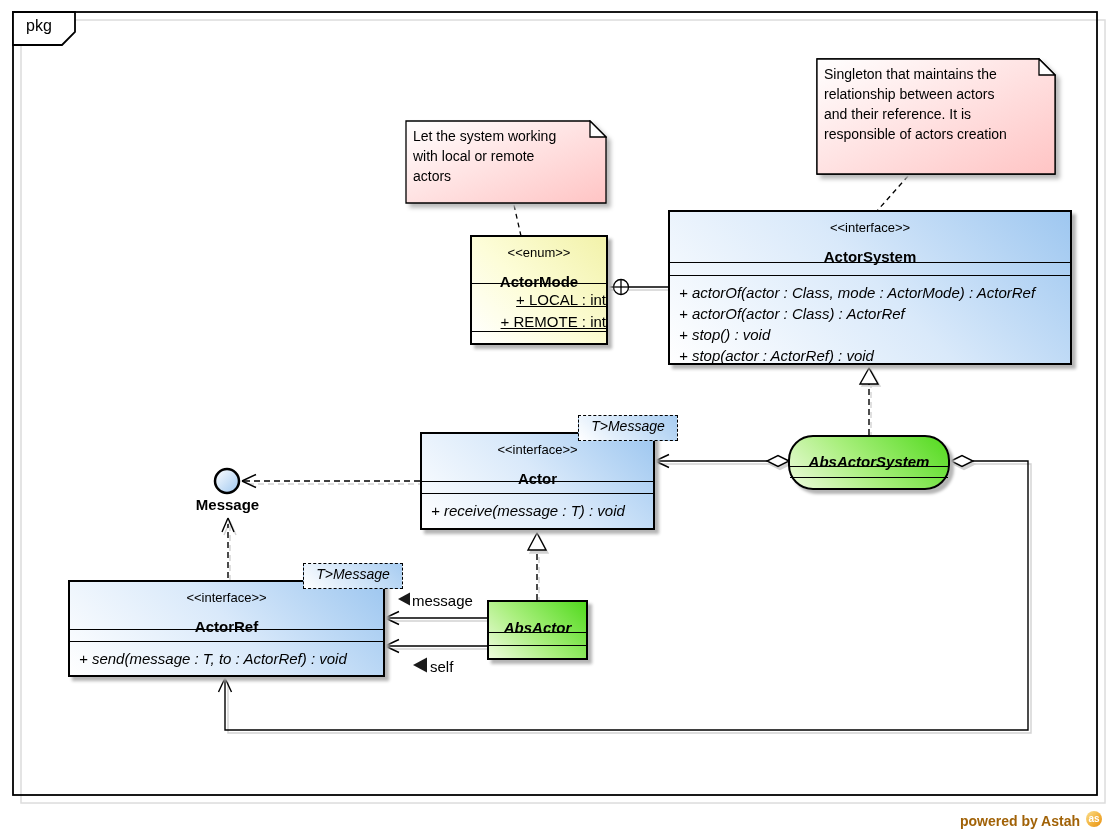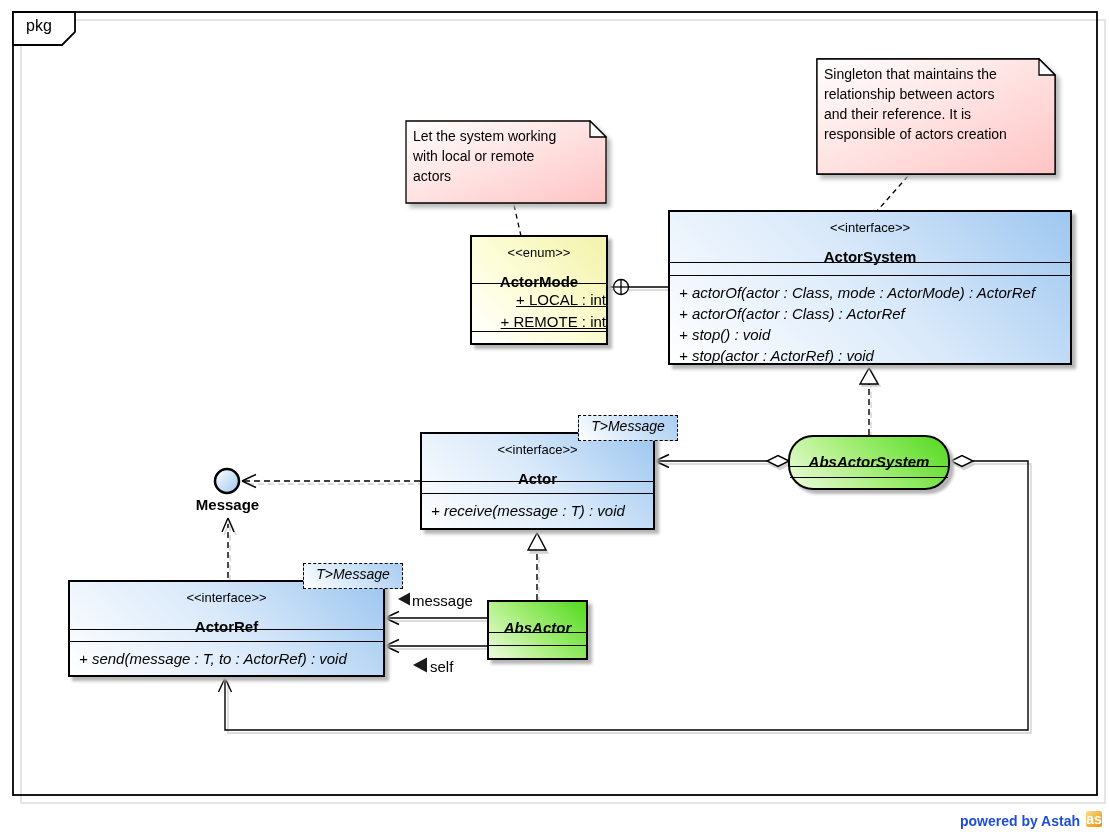--- a/index.html
+++ b/index.html
@@ -45,25 +45,25 @@
   .note{position:absolute;z-index:2;}
   .note svg{filter:drop-shadow(4px 4px 2px #b9b9b9);}
   .note-text{position:absolute;left:8px;top:6px;z-index:2;}
   .note-line{font-size:14px;line-height:20px;white-space:nowrap;}
 
   
   .free-label{position:absolute;z-index:2;white-space:nowrap;}
   .msg-label{font-weight:bold;font-size:15px;text-align:center;}
   .edge-label{font-size:15px;}
   .pkg-label{font-weight:normal;font-size:16px;text-align:right;}
-  .credit{font-weight:bold;font-size:14px;color:#1d4ed8;text-align:right;}
+  .credit{font-weight:bold;font-size:14px;color:#a16207;text-align:right;}
   .astah-logo{
-    position:absolute;z-index:2;width:16px;height:16px;border-radius:2px;
+    position:absolute;z-index:2;width:16px;height:16px;border-radius:8px;
     background:linear-gradient(135deg,#fbe191 0%,#f2b23c 55%,#e89012 100%);
-    color:#fff;font-size:14px;font-weight:bold;text-align:center;line-height:16px;
+    color:#fff;font-size:10px;font-weight:bold;text-align:center;line-height:16px;
   }
 </style>
 </head>
 <body>
 
 <svg id="connector-layer" width="1109" height="836" viewBox="0 0 1109 836">
   <defs>
     <linearGradient id="circGrad" x1="0" y1="0" x2="1" y2="1">
       <stop offset="0" stop-color="#ffffff"></stop>
       <stop offset="1" stop-color="#9ec7f0"></stop>

